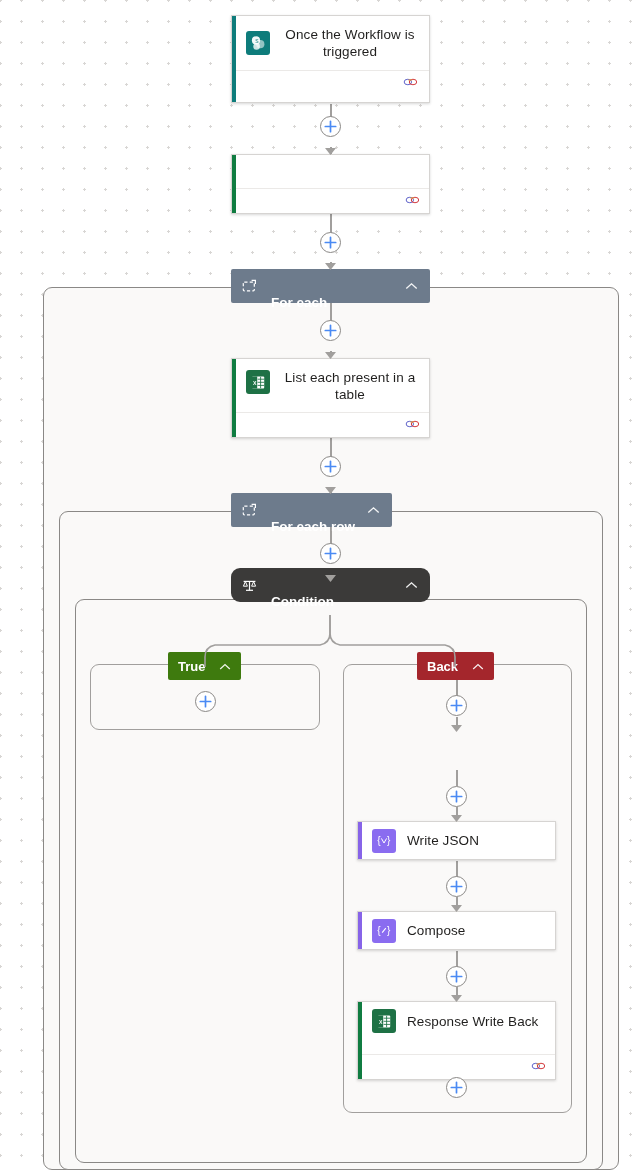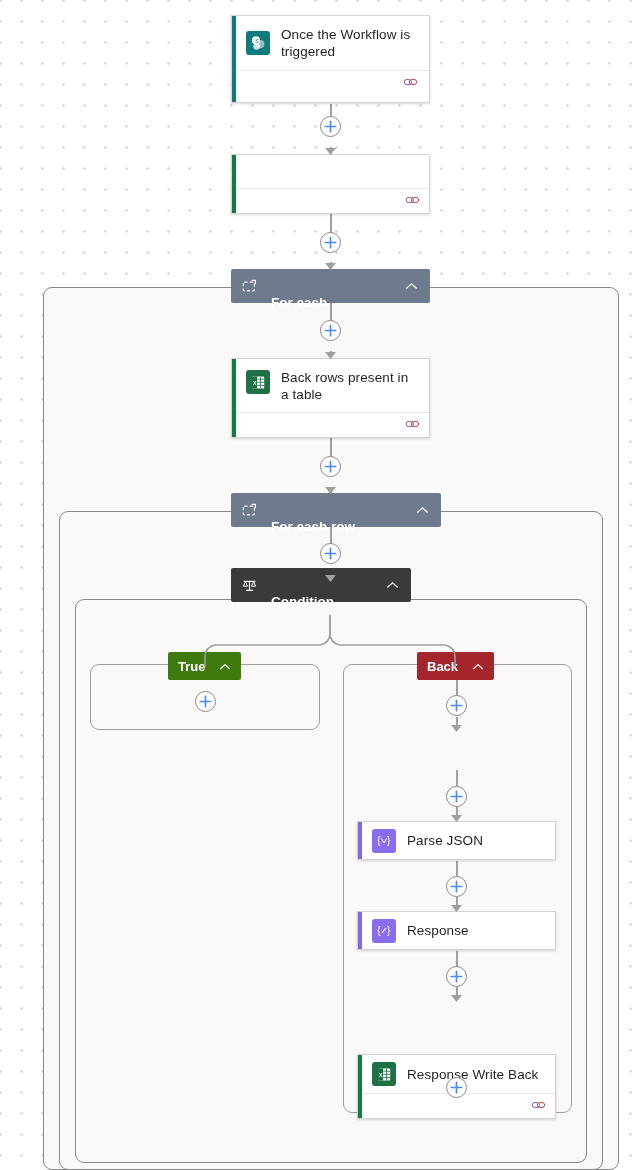--- a/index.html
+++ b/index.html
@@ -50,20 +50,21 @@
     padding: 10px 10px 10px 14px;
     min-height: 44px;
   }
   .card-title {
     font-size: 13.5px;
     color: #201f1e;
     line-height: 17px;
     margin-left: 11px;
     font-weight: 400;
     letter-spacing: 0.1px;
+    text-align: center;
   }
   .card-foot {
     border-top: 1px solid #ebe9e7;
     height: 25px;
     display: flex;
     align-items: center;
     justify-content: flex-end;
     padding-right: 11px;
   }
   .app-icon {
@@ -264,61 +265,61 @@
     <div class="accent" style="background:#107c41;"></div>
     <div class="card-main" style="min-height:54px; align-items:flex-start; padding-top:10px;">
       <span class="app-icon" style="background:#1e7145; margin-top:1px;">
         <svg width="15" height="15" viewBox="0 0 15 15">
           <rect x="1" y="1.5" width="12.2" height="12" rx="1" fill="#ffffff"></rect>
           <rect x="1" y="1.5" width="5.2" height="12" fill="#1e7145"></rect>
           <text x="2.1" y="9.6" font-size="5.2" font-weight="bold" font-family="Liberation Sans, sans-serif" fill="#ffffff">X</text>
           <path d="M6.6 4.2 H13.2 M6.6 7.3 H13.2 M6.6 10.4 H13.2 M9.6 1.8 V13.2" stroke="#1e7145" stroke-width="0.85"></path>
         </svg>
       </span>
-      <span class="card-title" style="max-width:140px;">Back rows present in a table</span>
+      <span class="card-title" style="max-width:140px;">List each present in a table</span>
     </div>
     <div class="card-foot" style="position:absolute; left:4px; bottom:0; width:195px;">
       <span>
         <svg width="15" height="12" viewBox="0 0 17 13">
           <ellipse cx="5.5" cy="6.5" rx="4.2" ry="3.1" fill="none" stroke="#5b5fc7" stroke-width="1.1"></ellipse>
           <ellipse cx="11.3" cy="6.5" rx="4.2" ry="3.1" fill="none" stroke="#d13438" stroke-width="1.1"></ellipse>
           <path d="M6 4.2 L10.4 4.2" stroke="#e8a33d" stroke-width="1.1"></path>
         </svg>
       </span>
     </div>
   </div>
 
   <div class="plus" style="left:320px; top:456px;">
     <svg width="13" height="13" viewBox="0 0 13 13">
         <path d="M6.5 1.3 L6.5 11.7 M1.3 6.5 L11.7 6.5" stroke="#4a8af4" stroke-width="1.7" stroke-linecap="round"></path>
       </svg>
   </div>
 
-  <div class="scope-head" style="left:231px; top:493px; width:210px; background:#6d7b8c;">
+  <div class="scope-head" style="left:231px; top:493px; width:161px; background:#6d7b8c;">
     <span class="sh-icon">
       <svg width="15" height="15" viewBox="0 0 15 15">
         <rect x="1.3" y="3.2" width="11" height="8.6" rx="1" fill="none" stroke="#ffffff" stroke-width="1.2" stroke-dasharray="3.2 2.2"></rect>
         <path d="M9.6 1.4 L13.4 1.4 L13.4 5.1" fill="none" stroke="#ffffff" stroke-width="1.2"></path>
       </svg>
     </span>
     <span class="sh-label">For each row</span>
     <span class="sh-chev">
       <svg width="13" height="9" viewBox="0 0 13 9">
           <path d="M1.3 6.6 L6.5 1.8 L11.7 6.6" fill="none" stroke="#ffffff" stroke-width="1.3"></path>
         </svg>
     </span>
   </div>
 
   <div class="plus" style="left:320px; top:543px;">
     <svg width="13" height="13" viewBox="0 0 13 13">
         <path d="M6.5 1.3 L6.5 11.7 M1.3 6.5 L11.7 6.5" stroke="#4a8af4" stroke-width="1.7" stroke-linecap="round"></path>
       </svg>
   </div>
 
-  <div class="scope-head" style="left:231px; top:568px; width:180px; background:#3b3a39;">
+  <div class="scope-head" style="left:231px; top:568px; width:199px; background:#3b3a39;border-radius:9px;">
     <span class="sh-icon">
       <svg width="15" height="15" viewBox="0 0 15 15">
         <path d="M1.6 3.4 H13.4" stroke="#ffffff" stroke-width="1.2"></path>
         <path d="M7.5 3.4 V12.3" stroke="#ffffff" stroke-width="1.2"></path>
         <path d="M4 12.3 H11" stroke="#ffffff" stroke-width="1.2"></path>
         <path d="M3.4 3.6 L1.4 8.2 H5.4 Z" fill="none" stroke="#ffffff" stroke-width="1"></path>
         <path d="M11.6 3.6 L9.6 8.2 H13.6 Z" fill="none" stroke="#ffffff" stroke-width="1"></path>
       </svg>
     </span>
     <span class="sh-label">Condition</span>
@@ -369,51 +370,51 @@
   <div class="card" style="left:357px; top:821px; width:199px; height:39px;">
     <div class="accent" style="background:#8764e8;"></div>
     <div class="card-main" style="min-height:37px; padding:6px 10px 6px 14px;">
       <span class="app-icon" style="background:#8a6cf0;">
         <svg width="16" height="15" viewBox="0 0 16 15">
           <text x="1.2" y="11" font-size="10" font-family="Liberation Sans, sans-serif" fill="#ffffff">{</text>
           <text x="11" y="11" font-size="10" font-family="Liberation Sans, sans-serif" fill="#ffffff">}</text>
           <path d="M5.4 5.4 L8 10 L10.6 5.4" fill="none" stroke="#ffffff" stroke-width="1"></path>
         </svg>
       </span>
-      <span class="card-title">Parse JSON</span>
+      <span class="card-title">Write JSON</span>
     </div>
   </div>
 
   <div class="plus" style="left:446px; top:876px;">
     <svg width="13" height="13" viewBox="0 0 13 13">
         <path d="M6.5 1.3 L6.5 11.7 M1.3 6.5 L11.7 6.5" stroke="#4a8af4" stroke-width="1.7" stroke-linecap="round"></path>
       </svg>
   </div>
 
   <div class="card" style="left:357px; top:911px; width:199px; height:39px;">
     <div class="accent" style="background:#8764e8;"></div>
     <div class="card-main" style="min-height:37px; padding:6px 10px 6px 14px;">
       <span class="app-icon" style="background:#8a6cf0;">
         <svg width="16" height="15" viewBox="0 0 16 15">
           <text x="1.2" y="11" font-size="10" font-family="Liberation Sans, sans-serif" fill="#ffffff">{</text>
           <text x="11" y="11" font-size="10" font-family="Liberation Sans, sans-serif" fill="#ffffff">}</text>
           <path d="M6.2 9.6 L9.8 5.2" fill="none" stroke="#ffffff" stroke-width="1.1"></path>
         </svg>
       </span>
-      <span class="card-title">Response</span>
+      <span class="card-title">Compose</span>
     </div>
   </div>
 
   <div class="plus" style="left:446px; top:966px;">
     <svg width="13" height="13" viewBox="0 0 13 13">
         <path d="M6.5 1.3 L6.5 11.7 M1.3 6.5 L11.7 6.5" stroke="#4a8af4" stroke-width="1.7" stroke-linecap="round"></path>
       </svg>
   </div>
 
-  <div class="card" style="left:357px; top:1054px; width:199px; height:65px;">
+  <div class="card" style="left:357px; top:1001px; width:199px; height:79px;">
     <div class="accent" style="background:#107c41;"></div>
     <div class="card-main" style="min-height:38px; padding:7px 10px 7px 14px;">
       <span class="app-icon" style="background:#1e7145;">
         <svg width="15" height="15" viewBox="0 0 15 15">
           <rect x="1" y="1.5" width="12.2" height="12" rx="1" fill="#ffffff"></rect>
           <rect x="1" y="1.5" width="5.2" height="12" fill="#1e7145"></rect>
           <text x="2.1" y="9.6" font-size="5.2" font-weight="bold" font-family="Liberation Sans, sans-serif" fill="#ffffff">X</text>
           <path d="M6.6 4.2 H13.2 M6.6 7.3 H13.2 M6.6 10.4 H13.2 M9.6 1.8 V13.2" stroke="#1e7145" stroke-width="0.85"></path>
         </svg>
       </span>

